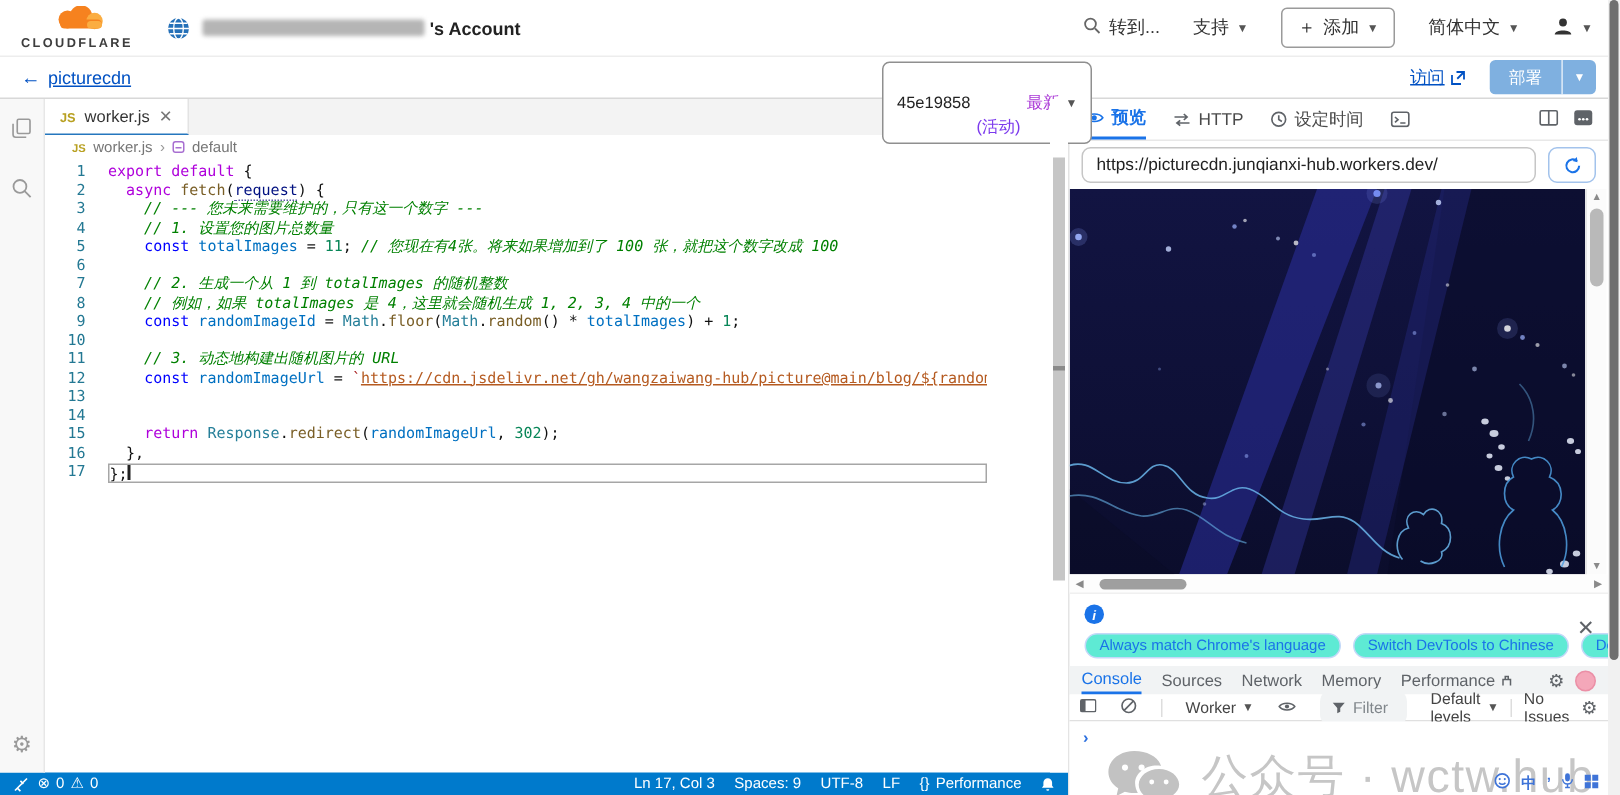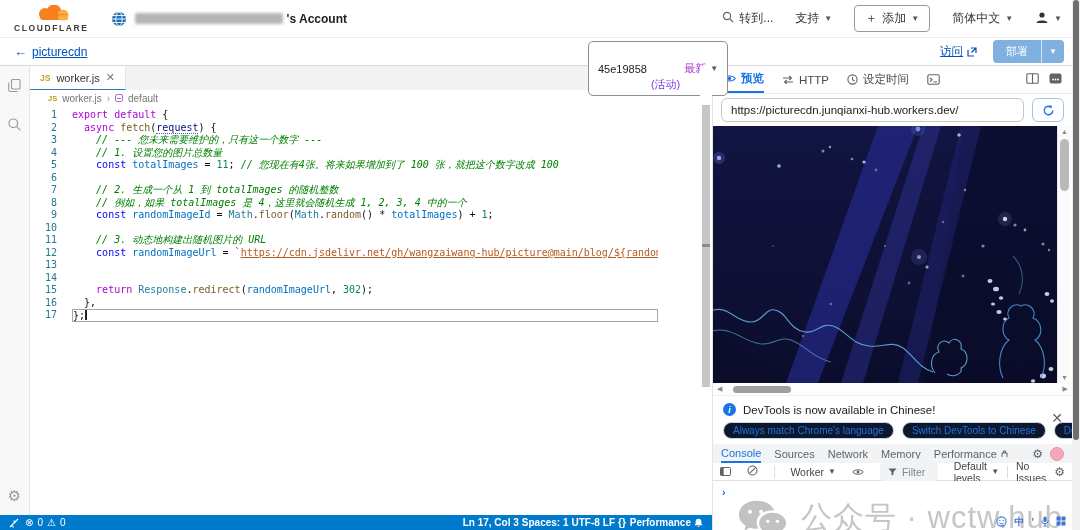--- a/index.html
+++ b/index.html
@@ -86,21 +86,21 @@
   .hscroll { height:13px; display:flex; align-items:center; background:#fdfdfd; position:relative; border-bottom:1px solid #f0f0f0; }
   .hs-arrow { font-size:7px; color:#8a8a8a; padding:0 4px; }
   .hs-thumb { position:absolute; left:20px; width:58px; height:7px; background:#9f9f9f; border-radius:4px; }
   .hs-right { margin-left:auto; }
 
   .banner { padding:7px 10px 5px; position:relative; }
   .banner-row1 { display:flex; align-items:center; gap:7px; font-size:11.5px; color:#202124; }
   .info-ic { width:13px; height:13px; border-radius:50%; background:#1a73e8; color:#fff; font-size:9px; font-style:italic; font-weight:bold; display:flex; align-items:center; justify-content:center; flex:none; }
   .banner-close { position:absolute; right:9px; top:14px; color:#5f6368; font-size:14px; cursor:pointer; }
   .banner-row2 { display:flex; gap:8px; margin-top:6px; }
-  .pill { border:1px solid #c3d8f8; color:#1a73e8; border-radius:11px; font-size:10px; padding:2px 9px; background:#0f172a; cursor:pointer; white-space:nowrap; }
+  .pill { border:1px solid #c3d8f8; color:#1a73e8; border-radius:11px; font-size:10px; padding:2px 9px; background:#5eead4; cursor:pointer; white-space:nowrap; }
 
   .dtabs { height:19px; background:#f1f3f4; display:flex; align-items:stretch; padding:0 8px; gap:13px; font-size:11px; color:#5f6368; }
   .dtab { display:flex; align-items:center; cursor:pointer; gap:3px; }
   .dtab.active { color:#1a73e8; border-bottom:2px solid #1a73e8; }
   .dtabs-right { margin-left:auto; display:flex; align-items:center; gap:7px; }
   .dt-gear { font-size:12px; color:#5f6368; cursor:pointer; }
   .avatar { width:14px; height:14px; border-radius:50%; background:#f4a7b9; border:1px solid #eb8fa6; cursor:pointer; }
 
   .dtoolbar { height:18px; background:#fff; border-bottom:1px solid #e0e0e0; display:flex; align-items:center; gap:16px; padding:0 7px; font-size:10.5px; color:#444; }
   .vdiv { width:1px; height:12px; background:#ddd; }
@@ -109,21 +109,21 @@
   .dtool-right { margin-left:auto; display:flex; align-items:center; gap:8px; }
 
   .console { flex:1; background:#fff; position:relative; }
   .prompt { position:absolute; left:9px; top:5px; color:#2b6fdf; font-size:11px; font-weight:bold; }
   .watermark { position:absolute; left:24px; top:16px; display:flex; align-items:center; gap:12px; }
   .wm-text { font-size:31px; color:#c6c6c6; letter-spacing:1px; font-family:"Liberation Sans",sans-serif; }
 
   
   .statusbar { height:15px; background:#007acc; color:#fff; display:flex; align-items:center; font-size:10px; padding:0 9px; gap:6px; }
   .sb-group { display:flex; align-items:center; gap:4px; cursor:pointer; }
-  .sb-right { margin-left:auto; display:flex; align-items:flex-end; gap:3px;font-weight:bold; }
+  .sb-right { margin-left:auto; display:flex; align-items:flex-end; gap:13px; }
 
   
   .win-scroll { position:absolute; right:0; top:0; width:8px; height:530px; background:#f1f1f1; z-index:50; }
   .win-thumb { position:absolute; left:1px; top:0; width:6px; height:440px; background:#6f6f6f; border-radius:3px; }
 
   
   .ime { position:absolute; right:14px; bottom:1px; display:flex; align-items:center; gap:7px; color:#3f74d8; font-size:10px; z-index:60; }
   .ime span { cursor:pointer; }
   .ime .zh { font-weight:bold; }
 </style>
@@ -283,21 +283,21 @@
             </svg>
         </span>
         <span class="sb-group">
           <span>⊗</span>
             <span>0</span>
           <span>⚠</span>
             <span>0</span>
         </span>
         <span class="sb-right">
           <span class="sb-group">Ln 17, Col 3</span>
-          <span class="sb-group">Spaces: 1</span>
+          <span class="sb-group">Spaces: 9</span>
           <span class="sb-group">UTF-8</span>
           <span class="sb-group">LF</span>
           <span class="sb-group">
               <span>{}</span>
               <span>Performance</span>
             </span>
           <span class="sb-group">
             <svg width="9" height="10" viewBox="0 0 9 10">
                 <path d="M4.5,0.8 a2.9,2.9 0 0 1 2.9,2.9 v2.1 l1,1.4 h-7.8 l1,-1.4 v-2.1 a2.9,2.9 0 0 1 2.9,-2.9 z M3.5,8.1 a1,1 0 0 0 2,0 z" fill="#fff"></path>
               </svg>
@@ -436,21 +436,20 @@
 
       <div class="hscroll">
         <span class="hs-arrow">◀</span>
         <div class="hs-thumb"></div>
         <span class="hs-arrow hs-right">▶</span>
       </div>
 
       <div class="banner">
         <div class="banner-row1">
           <span class="info-ic">i</span>
-          <span>DevTools is now available in Chinese!</span>
         </div>
         <span class="banner-close">✕</span>
         <div class="banner-row2">
           <button class="pill">Always match Chrome's language</button>
           <button class="pill">Switch DevTools to Chinese</button>
           <button class="pill">Don't show again</button>
         </div>
       </div>
 
       <div class="dtabs">

